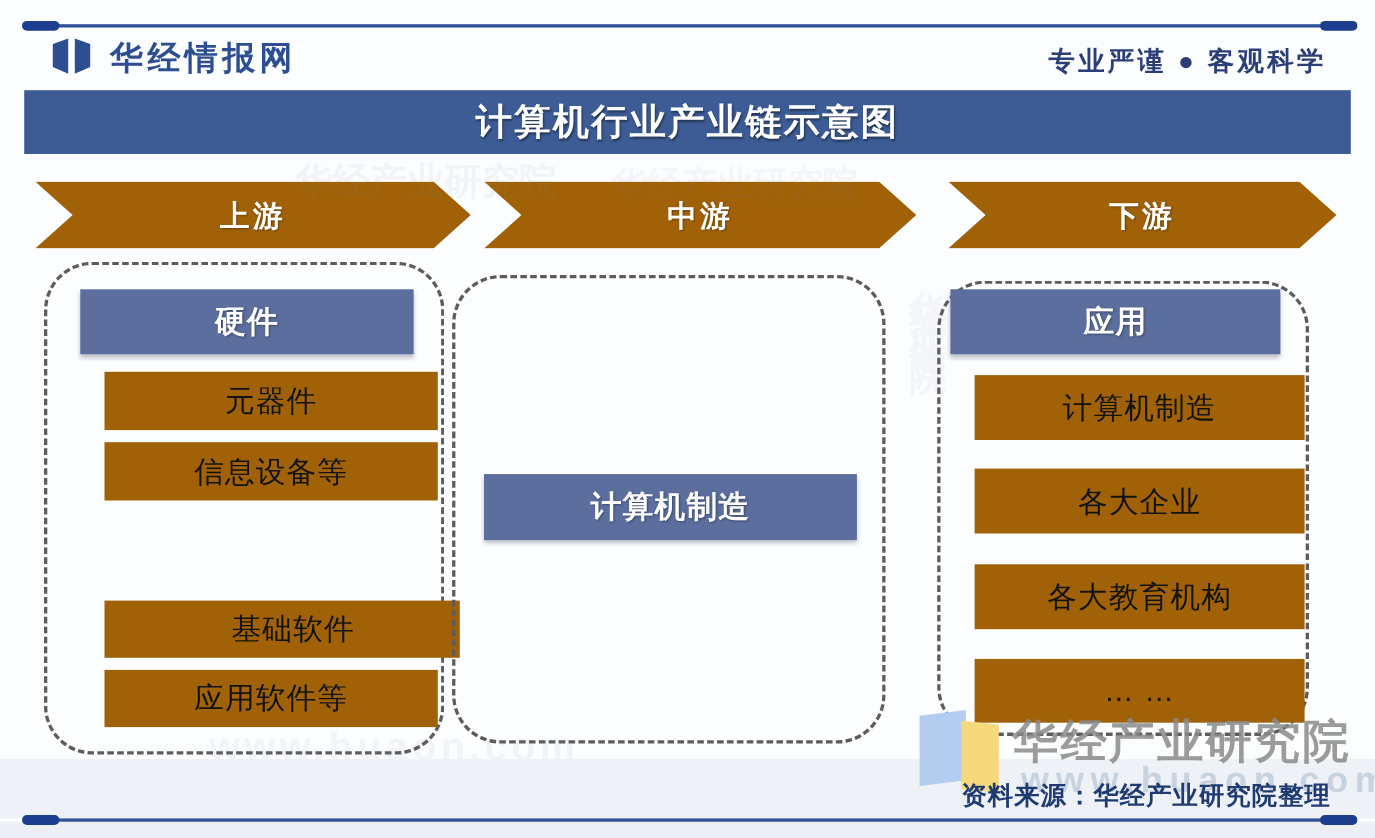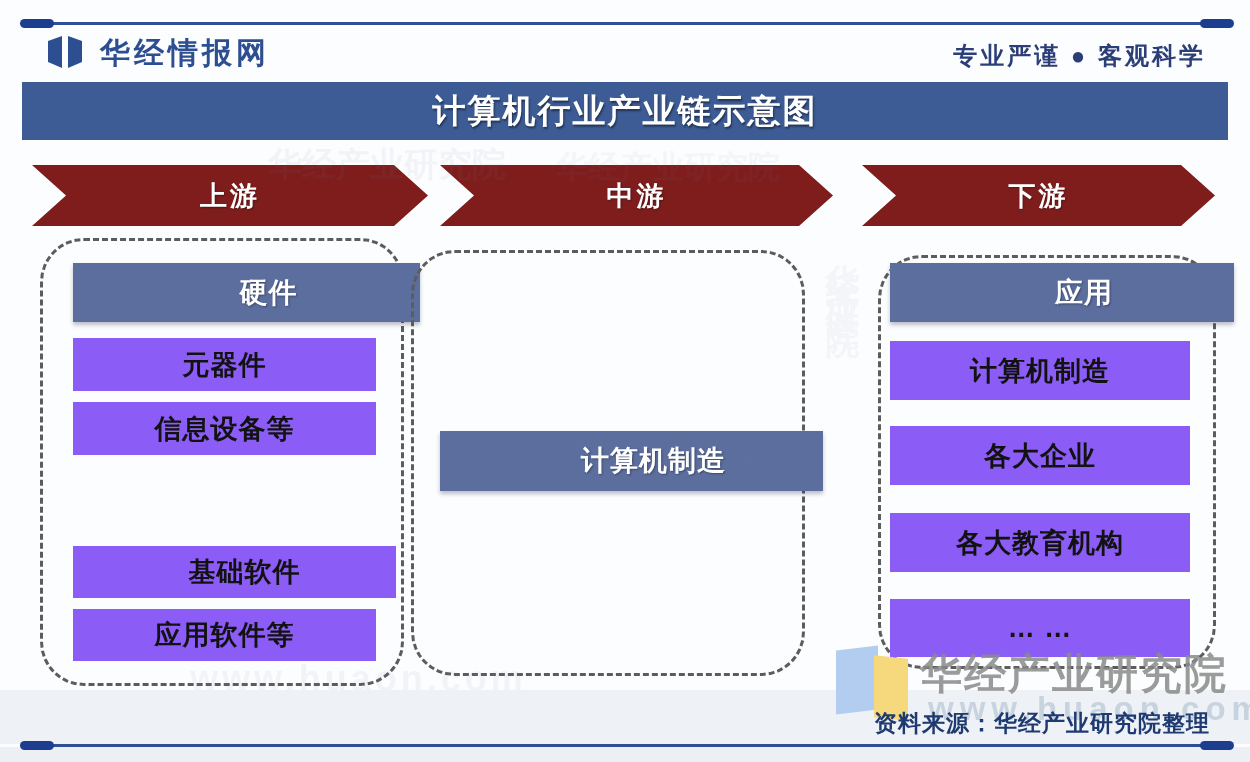--- a/index.html
+++ b/index.html
@@ -28,48 +28,47 @@
   .title-bar{
     position:absolute;left:22px;right:22px;top:82px;height:58px;
     background:#3d5c95;color:#ffffff;
     display:flex;align-items:center;justify-content:center;
     font-size:33px;font-weight:bold;letter-spacing:2px;
     text-shadow:1px 2px 2px rgba(0,0,0,0.45);
   }
 
   
   .arrow{
-    position:absolute;top:165px;height:61px;background:#7f1d1d;
+    position:absolute;top:165px;height:61px;background:#a16207;
     clip-path:polygon(0% 0%, calc(100% - 34px) 0%, 100% 50%, calc(100% - 34px) 100%, 0% 100%, 34px 50%);
     display:flex;align-items:center;justify-content:center;
     color:#fff;font-size:27px;font-weight:bold;letter-spacing:3px;
     text-shadow:1px 1px 2px rgba(0,0,0,0.35);
   }
   .arrow.a1{left:32px;width:396px;}
   .arrow.a2{left:440px;width:393px;}
   .arrow.a3{left:862px;width:353px;}
 
   
   .panel{position:absolute;border:3px dashed #5c5c5c;border-radius:44px;background:transparent;}
   .panel.up{left:40px;top:238px;width:358px;height:442px;}
   .panel.mid{left:411px;top:250px;width:388px;height:420px;}
-  .panel.down{left:878px;top:255px;width:332px;height:408px;}
+  .panel.down{left:852px;top:255px;width:332px;height:408px;}
 
   
   .box{
     position:absolute;display:flex;align-items:center;justify-content:center;
     font-size:27px;letter-spacing:1px;
   }
   .box.dark{
     background:#5b6e9e;color:#ffffff;font-weight:bold;font-size:28px;
     box-shadow:0 3px 4px rgba(40,50,80,0.3);
     text-shadow:1px 1px 2px rgba(0,0,0,0.35);
-    padding-left:44px;
   }
-  .box.light{background:#8b5cf6;color:#121212;font-weight:700;}
+  .box.light{background:#a16207;color:#121212;font-weight:400;margin-left:22px;}
   
   .panel.up .box{left:30px;width:303px;}
   .b-hw{top:22px;height:59px;}
   .b-comp{top:97px;height:53px;}
   .b-info{top:161px;height:53px;}
   .b-sw{top:231px;height:59px;}
   .b-base{top:305px;height:52px;padding-left:20px;}
   .b-app{top:368px;height:52px;}
   
   .b-mfg{left:26px;width:339px;top:178px;height:60px;}

